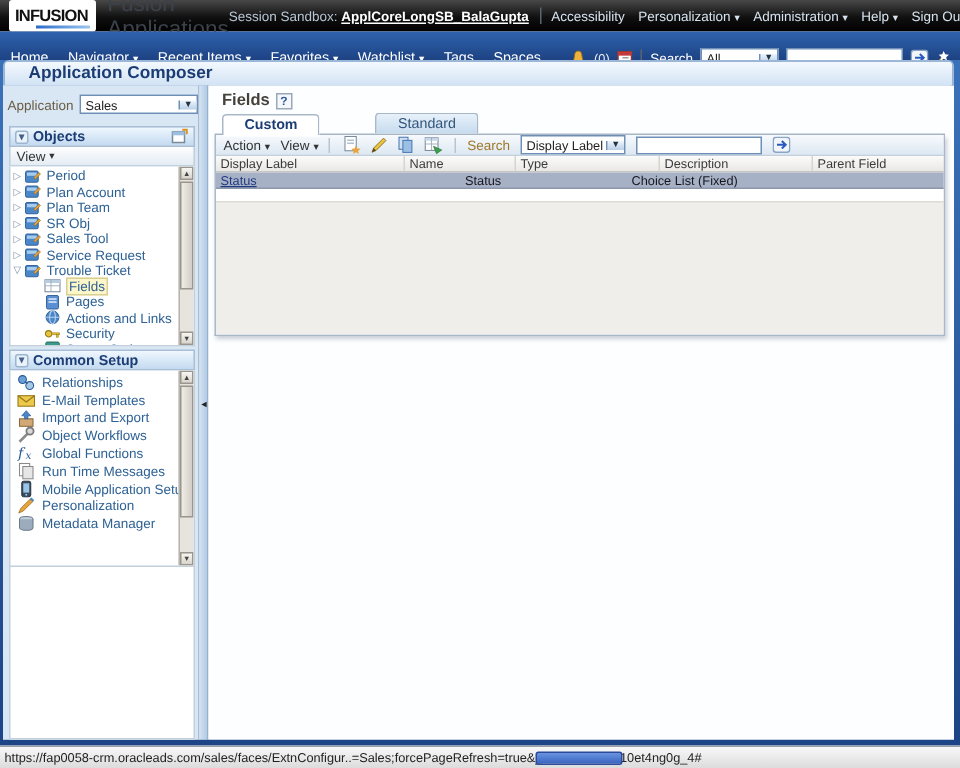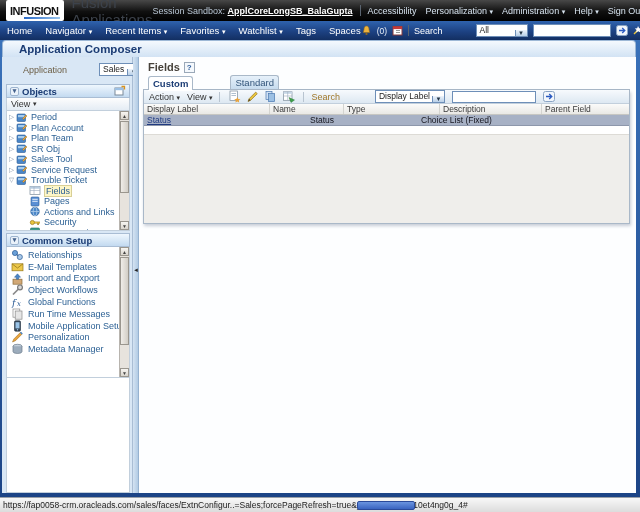--- a/index.html
+++ b/index.html
@@ -19,50 +19,50 @@
   .top-right { margin-left:auto; display:flex; align-items:center; gap:7px; padding-right:8px;
     font-size:9px; color:#cdd8e4; white-space:nowrap; }
   .s-label { color:#b9c6d4; }
   .s-link { color:#fff; font-weight:bold; text-decoration:underline; cursor:pointer; }
   .vdiv { width:1px; height:11px; background:#5a6470; display:inline-block; }
   .hdr-link { color:#d6e2ee; cursor:pointer; }
   .user { color:#fff; font-weight:bold; }
   .caret { font-size:7px; color:inherit; }
 
   
-  #navbar { position:absolute; top:21px; left:0; width:640px; height:19px;
+  #navbar { position:absolute; top:21px; left:0; width:640px; height:35px;
     background:linear-gradient(#2f63ae,#1d4283 55%,#13306а,#132f62);
     background:linear-gradient(#2f63ae,#1d4283 55%,#132f62);
     display:flex; align-items:center; color:#fff; font-size:9.5px; }
   #nav-items { display:flex; gap:13px; padding-left:7px; }
   .nav-item { cursor:pointer; white-space:nowrap; }
   .nav-right { margin-left:auto; display:flex; align-items:center; gap:5px; padding-right:6px; }
   .alerts { font-size:8.5px; color:#e8eef6; }
   .nsearch-label { font-size:9px; }
-  .sel { display:inline-flex; align-items:flex-end; background:#fff; border:1px solid #6e8fb8;
-    height:13px; font-size:8.5px; color:#222;margin-left:28px; }
+  .sel { display:inline-flex; align-items:center; background:#fff; border:1px solid #6e8fb8;
+    height:13px; font-size:8.5px; color:#222; }
   .sel .txt { padding:1px 3px; flex:1; overflow:hidden; white-space:nowrap; }
   .sel .btn { width:12px; background:linear-gradient(#eef4fb,#b9d0e8); border-left:1px solid #6e8fb8;
     display:flex; align-items:center; justify-content:center; font-size:6px; color:#234; cursor:pointer; }
   .tinput { height:13px; border:1px solid #6e8fb8; background:#fff; font-size:9px; padding:0 2px;
     font-family:"Liberation Sans",sans-serif; }
 
   
   #page-bg { position:absolute; top:40px; left:0; width:640px; height:457px;
     background:linear-gradient(#3a72ba,#1c4486); }
   #titlebar { position:absolute; top:40px; left:2px; width:634px; height:17px;
     background:linear-gradient(#f4f9fe,#d2e3f4); border-radius:4px 4px 0 0;
     border:1px solid #9db8d6; border-bottom:none; display:flex; align-items:center; }
   #titlebar span { font-size:11.5px; font-weight:bold; color:#1b3c74; padding-left:16px; }
   #content { position:absolute; top:57px; left:2px; width:634px; height:436px; background:#fdfeff; }
 
   
   #sidebar { position:absolute; left:0; top:0; width:131px; height:100%;
     background:#d9e7f5; border-right:1px solid #a9bdd4; }
-  .app-row { padding:6px 0 0 21px; display:flex; align-items:center; gap:4px; }
+  .app-row { padding:6px 0 0 3px; display:flex; align-items:center; gap:4px; }
   .app-label { font-size:9px; color:#6b5d44; }
   .app-row .sel { width:86px; }
   .panel { position:absolute; left:4px; right:2px; }
   .panel-header { height:14px; background:linear-gradient(#eff7fe,#c3daf0);
     border:1px solid #a9bdd4; display:flex; align-items:center; gap:3px; padding:0 3px;
     font-size:9.5px; font-weight:bold; color:#1b3c74; }
   .disclose { font-size:7px; color:#44618c; width:9px; height:9px; border:1px solid #9db4cf;
     background:#eaf2fa; display:inline-flex; align-items:center; justify-content:center; border-radius:2px; cursor:pointer; }
   .panel-header .icon.right { margin-left:auto; cursor:pointer; }
   .view-row { height:13px; background:linear-gradient(#fdfdfd,#e4ecf4); border:1px solid #c2cfdc;
@@ -96,21 +96,21 @@
     font-size:6px; color:#222; display:flex; align-items:center; justify-content:center; cursor:pointer; }
 
   
   #main { position:absolute; left:137px; top:0; right:0; height:100%; background:#fdfeff; border-radius:0 3px 0 0; }
   .fields-header { position:absolute; top:4px; left:9px; display:flex; align-items:center; gap:4px; }
   .fields-title { font-size:11px; font-weight:bold; color:#46413a; }
   .help-icon { width:11px; height:11px; border:1px solid #9aa8b8; background:#f4f8fc; font-size:8px;
     font-weight:bold; color:#2a5a9a; display:inline-flex; align-items:center; justify-content:center; cursor:pointer; }
   #tabs { position:absolute; top:19px; left:4px; right:6px; height:14px; display:flex;
     align-items:flex-end; padding-left:5px; gap:3px; border-bottom:1px solid #a9b8c8; }
-  .tab { height:14px; padding:0 4px; font-size:9.5px; display:flex; align-items:center;
+  .tab { height:14px; padding:0 14px; font-size:9.5px; display:flex; align-items:center;
     border:1px solid #a9b8c8; border-bottom:none; border-radius:3px 3px 0 0; cursor:pointer; }
   .tab.active { background:#fff; font-weight:bold; color:#1b3c74; margin-bottom:-1px; z-index:2;
     box-shadow:0 1px 0 #fff; }
   .tab.inactive { background:linear-gradient(#e7f1fa,#c6dbee); color:#33557a;margin-left:34px; }
   #box { position:absolute; top:33px; left:4px; right:6px; height:134px; background:#fff;
     border:1px solid #a9b8c8; border-top:none; box-shadow:1px 2px 3px rgba(60,80,110,0.28);
     display:flex; flex-direction:column; }
   #toolbar { height:14px; background:linear-gradient(#f7fafd,#dde8f2); border-bottom:1px solid #c2cfdc;
     display:flex; align-items:center; font-size:9px; color:#222; padding:0 5px; gap:7px; flex:0 0 14px; }
   .tb-menu { cursor:pointer; white-space:nowrap; color:#333; }

